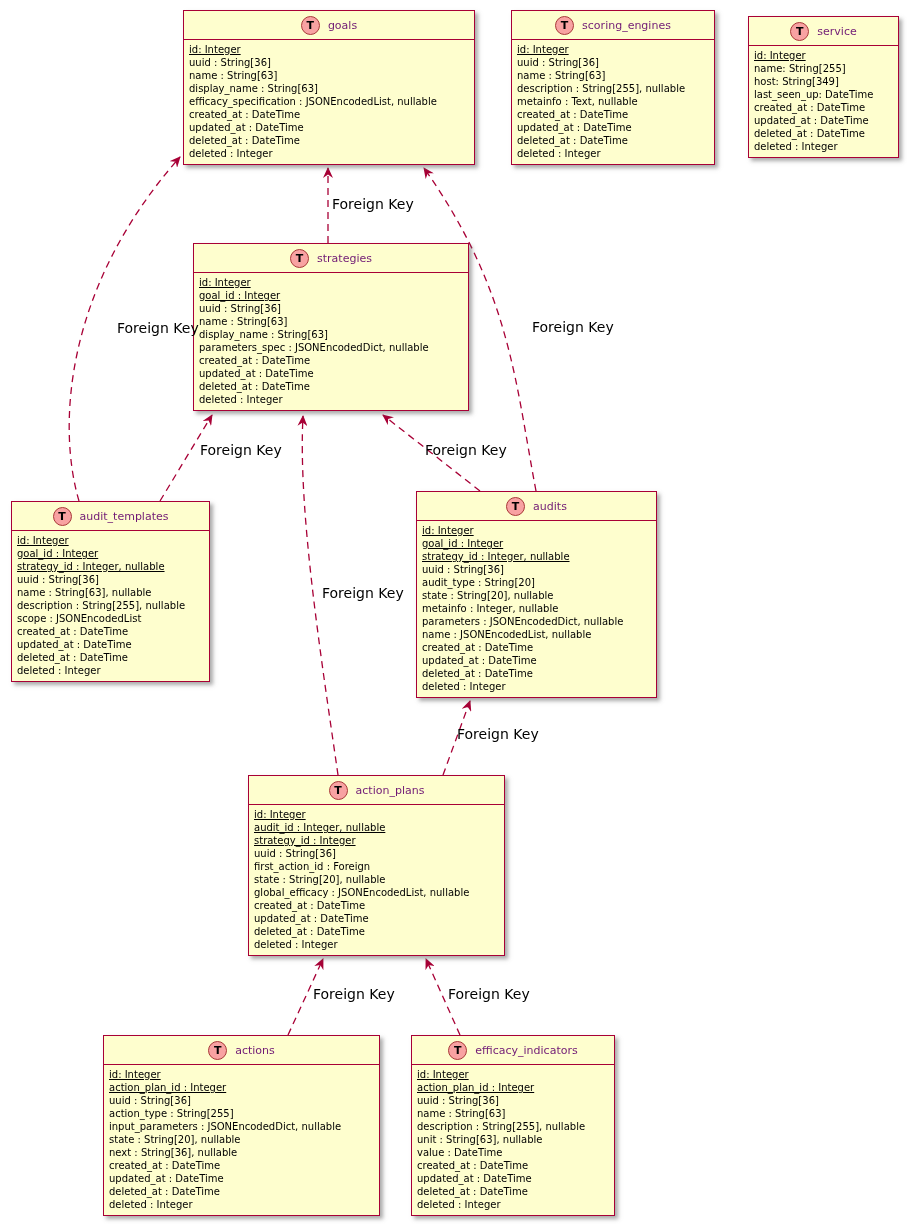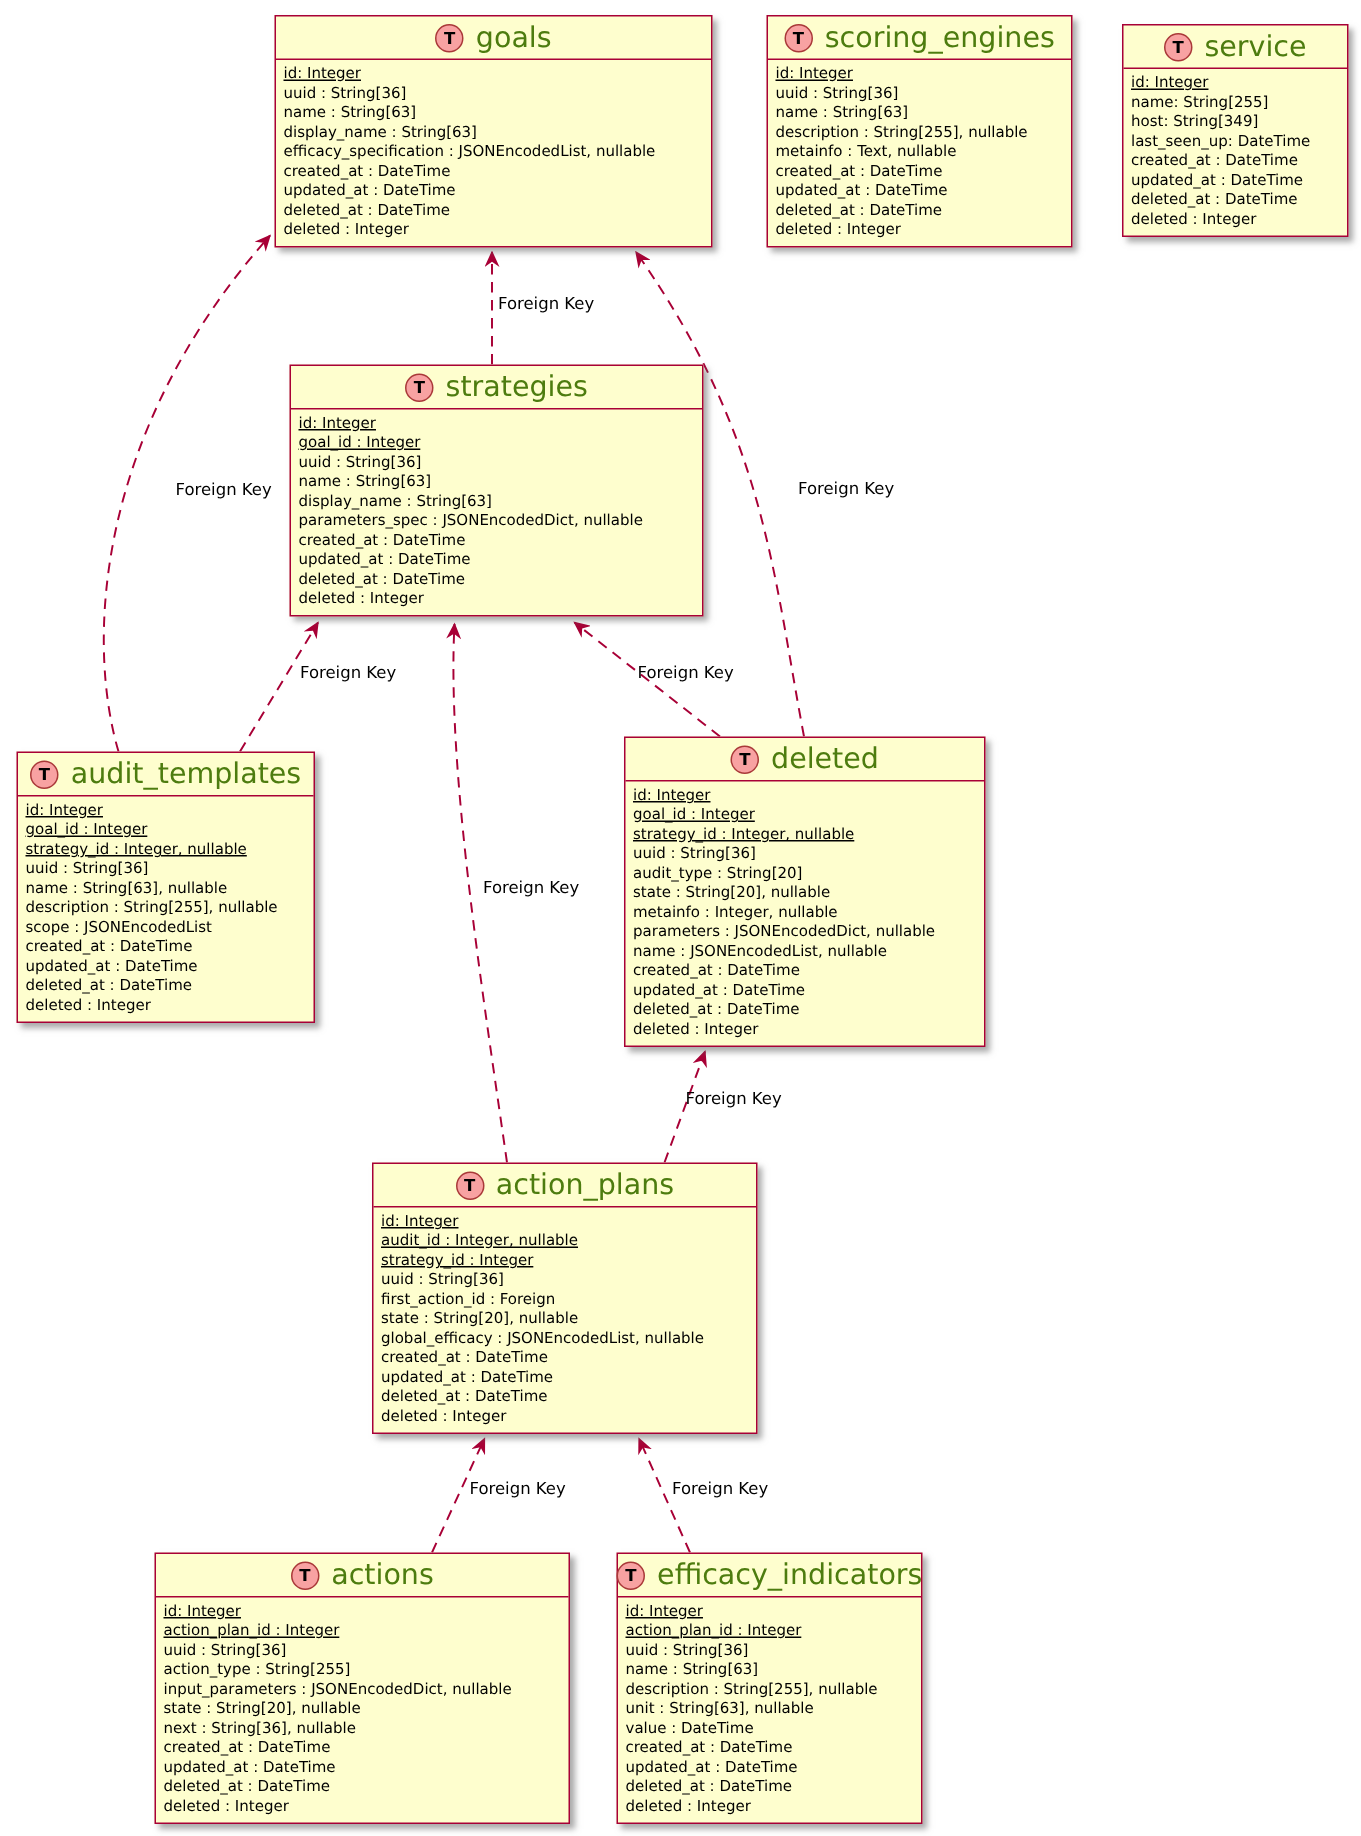--- a/index.html
+++ b/index.html
@@ -16,26 +16,26 @@
   .t-header{
     display:flex;align-items:center;justify-content:center;gap:8px;
     height:20px;padding:4px 6px;border-bottom:1.2px solid #A80036;
   }
   .t-icon{
     width:17px;height:17px;border-radius:50%;
     background:#F8A2A2;border:1.4px solid #A93939;
     display:flex;align-items:center;justify-content:center;
     font-size:11px;font-weight:bold;color:#000;flex:0 0 auto;
   }
-  .t-title{font-size:19px;color:#4d7c0f;white-space:nowrap;}
+  .t-title{font-size:11px;color:#701a75;white-space:nowrap;}
   .t-body{padding:3px 5px 4px 5px;}
   .attr{font-size:10px;line-height:13px;color:#000;white-space:nowrap;}
   .attr.pk{text-decoration:underline;}
   .attr.fk{text-decoration:underline;}
-  .rel-label{position:absolute;font-size:11px;color:#000;white-space:nowrap;}
+  .rel-label{position:absolute;font-size:14px;color:#000;white-space:nowrap;}
 </style>
 </head>
 <body>
 
 <div id="diagram">
   <svg id="rel-svg" viewBox="0 0 907 1224" xmlns="http://www.w3.org/2000/svg">
     <defs>
       <marker id="arrowhead" viewBox="0 0 11 10" refX="10" refY="5" markerWidth="11" markerHeight="10" orient="auto" markerUnits="userSpaceOnUse">
         <path d="M0,0 L11,5 L0,10 L3.5,5 Z" fill="#A80036"></path>
       </marker>
@@ -133,21 +133,21 @@
         <div class="attr">scope : JSONEncodedList</div>
         <div class="attr">created_at : DateTime</div>
         <div class="attr">updated_at : DateTime</div>
         <div class="attr">deleted_at : DateTime</div>
         <div class="attr">deleted : Integer</div>
       </div>
   </div>
     <div class="table" style="left: 416px; top: 491px; width: 239px;">
     <div class="t-header">
       <span class="t-icon">T</span>
-      <span class="t-title">deleted</span>
+      <span class="t-title">audits</span>
     </div>
     <div class="t-body">
         <div class="attr pk">id: Integer</div>
         <div class="attr fk">goal_id : Integer</div>
         <div class="attr fk">strategy_id : Integer, nullable</div>
         <div class="attr">uuid : String[36]</div>
         <div class="attr">audit_type : String[20]</div>
         <div class="attr">state : String[20], nullable</div>
         <div class="attr">metainfo : Integer, nullable</div>
         <div class="attr">parameters : JSONEncodedDict, nullable</div>

